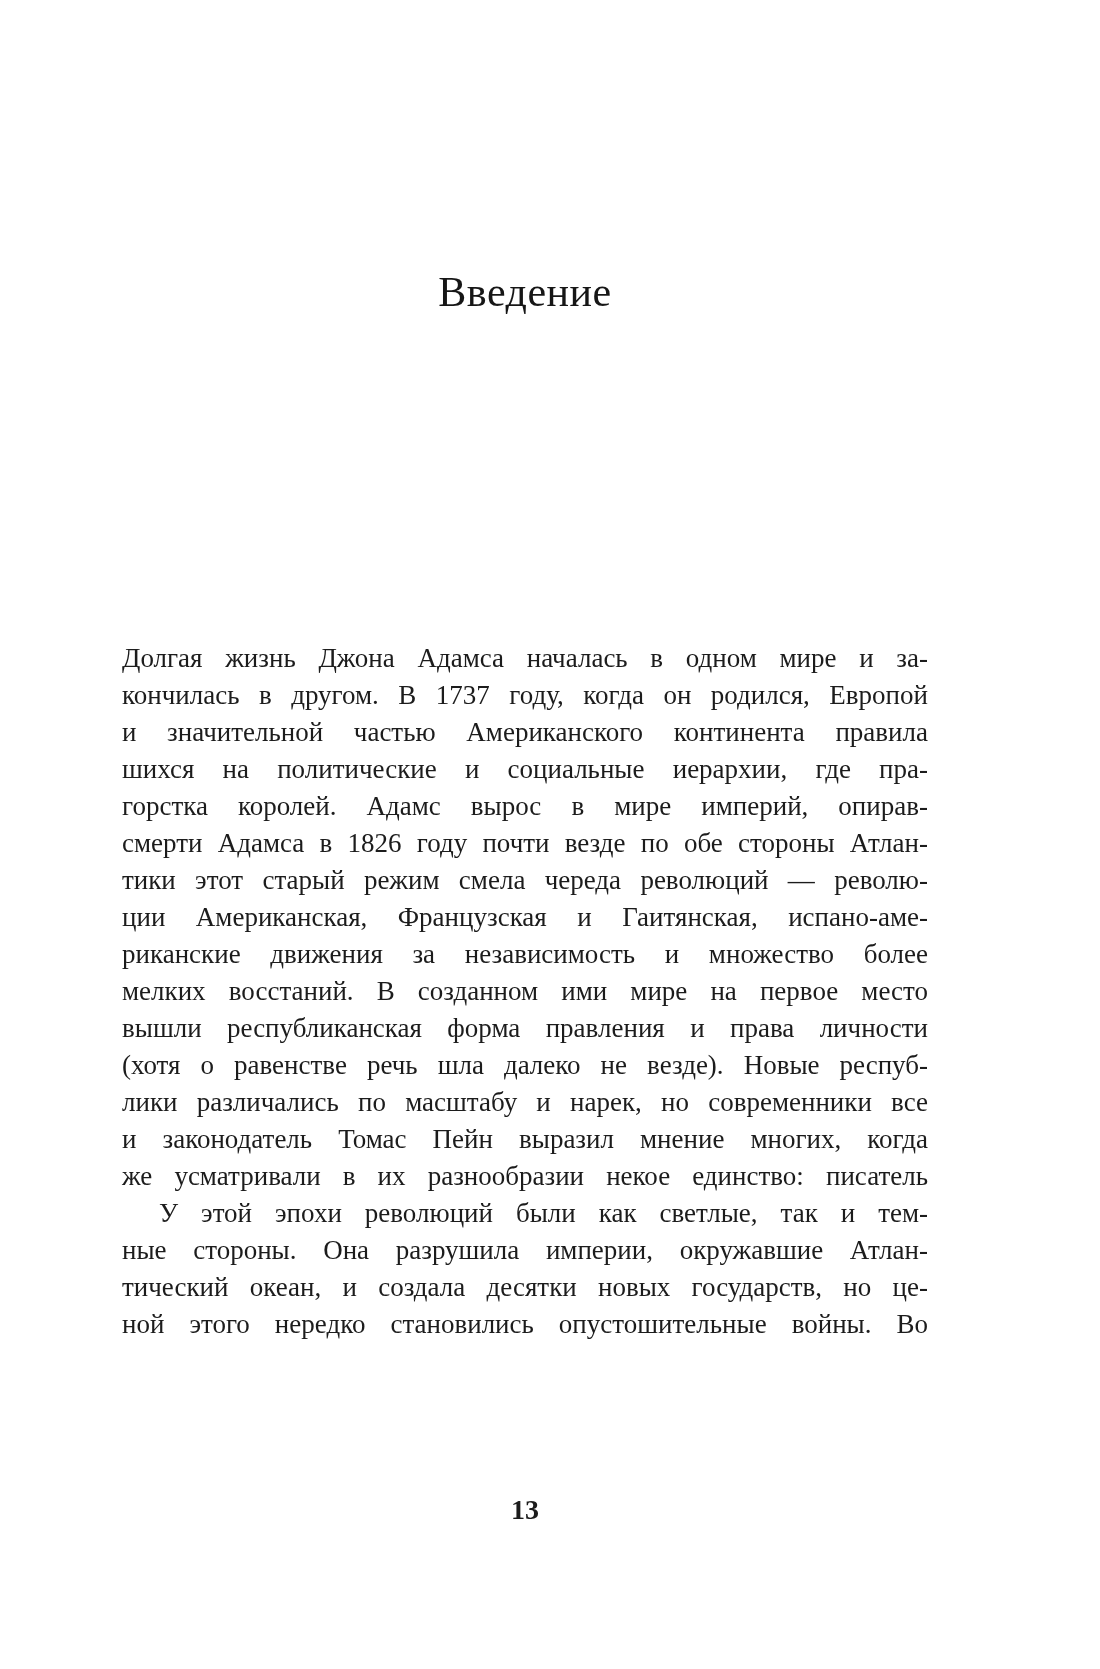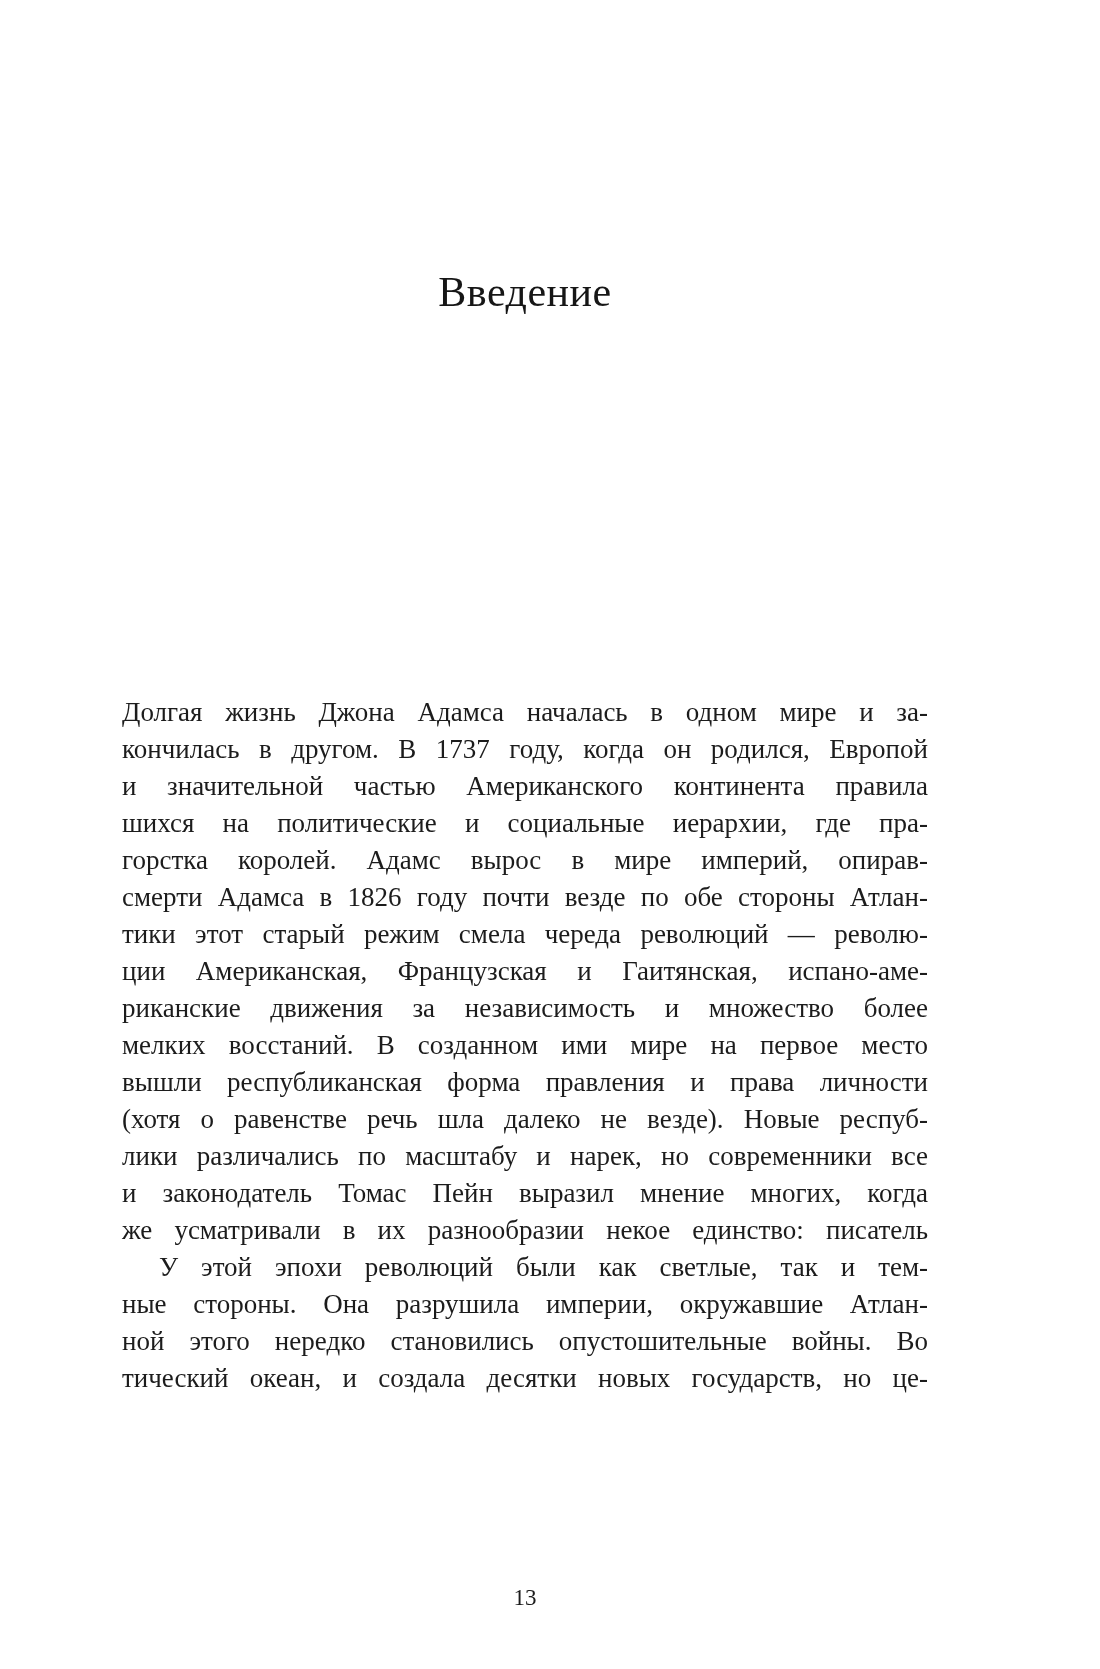--- a/index.html
+++ b/index.html
@@ -19,48 +19,49 @@
     width: 806px;
     text-align: center;
     font-size: 42px;
     font-weight: 400;
     line-height: 42px;
     letter-spacing: 0.5px;
     color: #161616;
   }
   .body-text {
     position: absolute;
-    top: 694px;
+    top: 640px;
     left: 122px;
     width: 806px;
     font-size: 27px;
     color: #1c1c1c;
   }
   .line {
     height: 37px;
     line-height: 37px;
     text-align: justify;
     text-align-last: justify;
     word-spacing: 1px;
     white-space: nowrap;
   }
   .line.no-just {
     text-align-last: left;
     word-spacing: normal;
   }
   .line.indent { text-indent: 37px; }
   .page-number {
     position: absolute;
-    top: 1583px;
+    top: 1495px;
     left: 122px;
     width: 806px;
     text-align: center;
-    font-size: 23px;
+    font-size: 28px;
     line-height: 30px;
     color: #1c1c1c;
+    font-weight: bold;
   }
 </style>
 </head>
 <body>
 
 <div class="page">
   <div class="chapter-title">Введение</div>
 
   <div class="body-text">
       <div class="line">Долгая жизнь Джона Адамса началась в одном мире и за-</div>
@@ -73,18 +74,18 @@
       <div class="line">ции Американская, Французская и Гаитянская, испано-аме-</div>
       <div class="line">риканские движения за независимость и множество более</div>
       <div class="line">мелких восстаний. В созданном ими мире на первое место</div>
       <div class="line">вышли республиканская форма правления и права личности</div>
       <div class="line">(хотя о равенстве речь шла далеко не везде). Новые респуб-</div>
       <div class="line">лики различались по масштабу и нарек, но современники все</div>
       <div class="line">и законодатель Томас Пейн выразил мнение многих, когда</div>
       <div class="line">же усматривали в их разнообразии некое единство: писатель</div>
       <div class="line indent">У этой эпохи революций были как светлые, так и тем-</div>
       <div class="line">ные стороны. Она разрушила империи, окружавшие Атлан-</div>
+      <div class="line">тический океан, и создала десятки новых государств, но це-</div>
       <div class="line">ной этого нередко становились опустошительные войны. Во</div>
-      <div class="line">тический океан, и создала десятки новых государств, но це-</div>
     </div>
 
   <div class="page-number">13</div>
 </div>
 
 </body></html>

